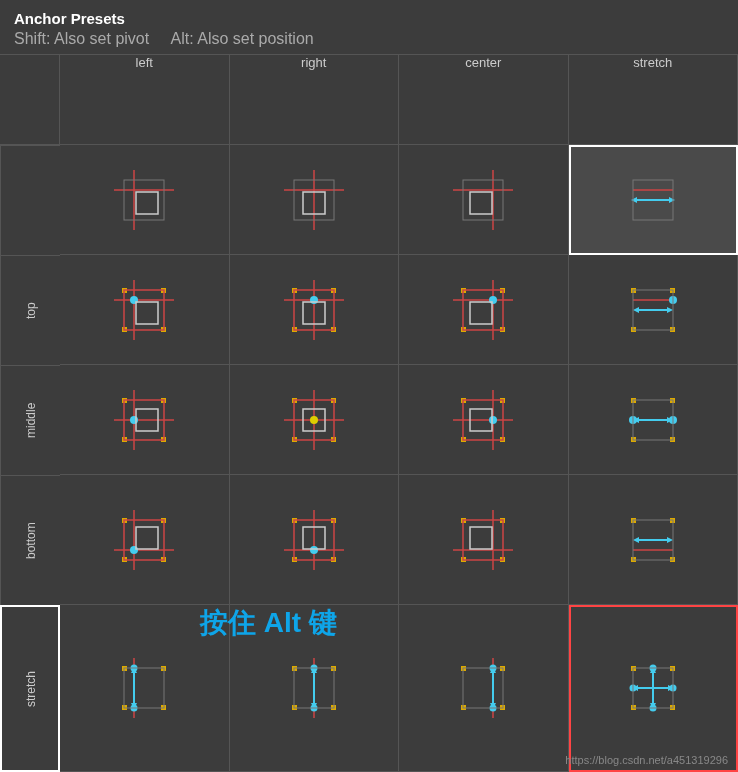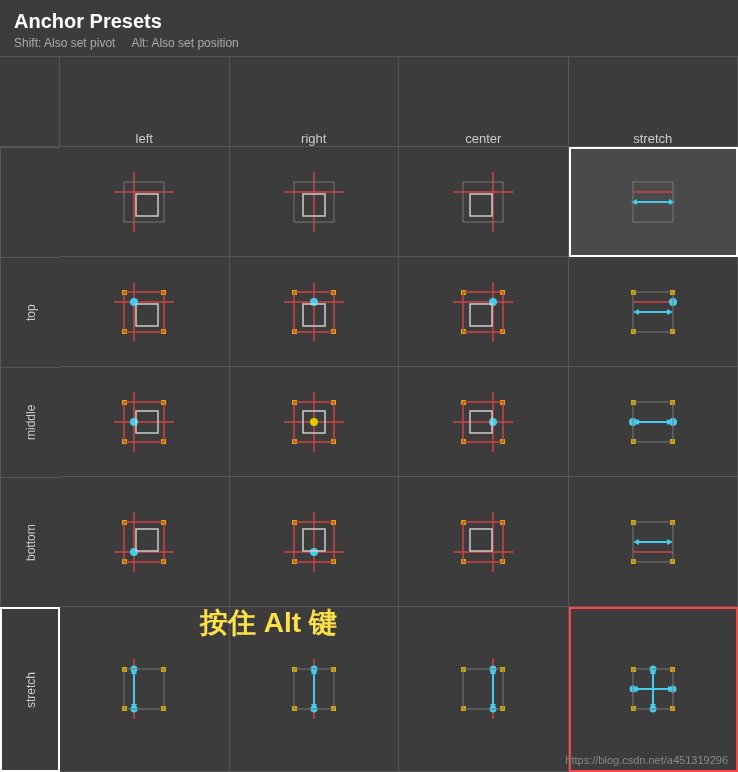--- a/index.html
+++ b/index.html
@@ -22,42 +22,42 @@
     }
 
     .header {
       background: #3c3c3c;
       padding: 10px 14px 6px 14px;
       border-bottom: 1px solid #555;
     }
 
     .header-title {
       color: #ffffff;
-      font-size: 20px;
+      font-size: 15px;
       font-weight: bold;
       margin-bottom: 3px;
     }
 
     .header-subtitle {
       color: #aaaaaa;
-      font-size: 12px;
+      font-size: 16px;
     }
 
     .grid-container {
       flex: 1;
       display: grid;
       grid-template-columns: 60px 1fr 1fr 1fr 1fr;
       grid-template-rows: 90px 110px 110px 110px 130px;
       background: #3c3c3c;
     }
 
     
     .col-header {
       display: flex;
-      align-items: flex-end;
+      align-items: flex-start;
       justify-content: center;
       color: #cccccc;
       font-size: 13px;
       border-bottom: 1px solid #555;
       border-right: 1px solid #555;
     }
 
     .col-header-empty {
       border-bottom: 1px solid #555;
       border-right: 1px solid #555;
@@ -96,21 +96,21 @@
     .anchor-icon {
       width: 60px;
       height: 60px;
     }
 
     
     .overlay-text {
       position: absolute;
       bottom: 130px;
       left: 200px;
-      color: #fde047;
+      color: #0ea5e9;
       font-size: 28px;
       font-weight: bold;
       z-index: 10;
       pointer-events: none;
     }
 
     .watermark {
       position: absolute;
       bottom: 6px;
       right: 10px;

